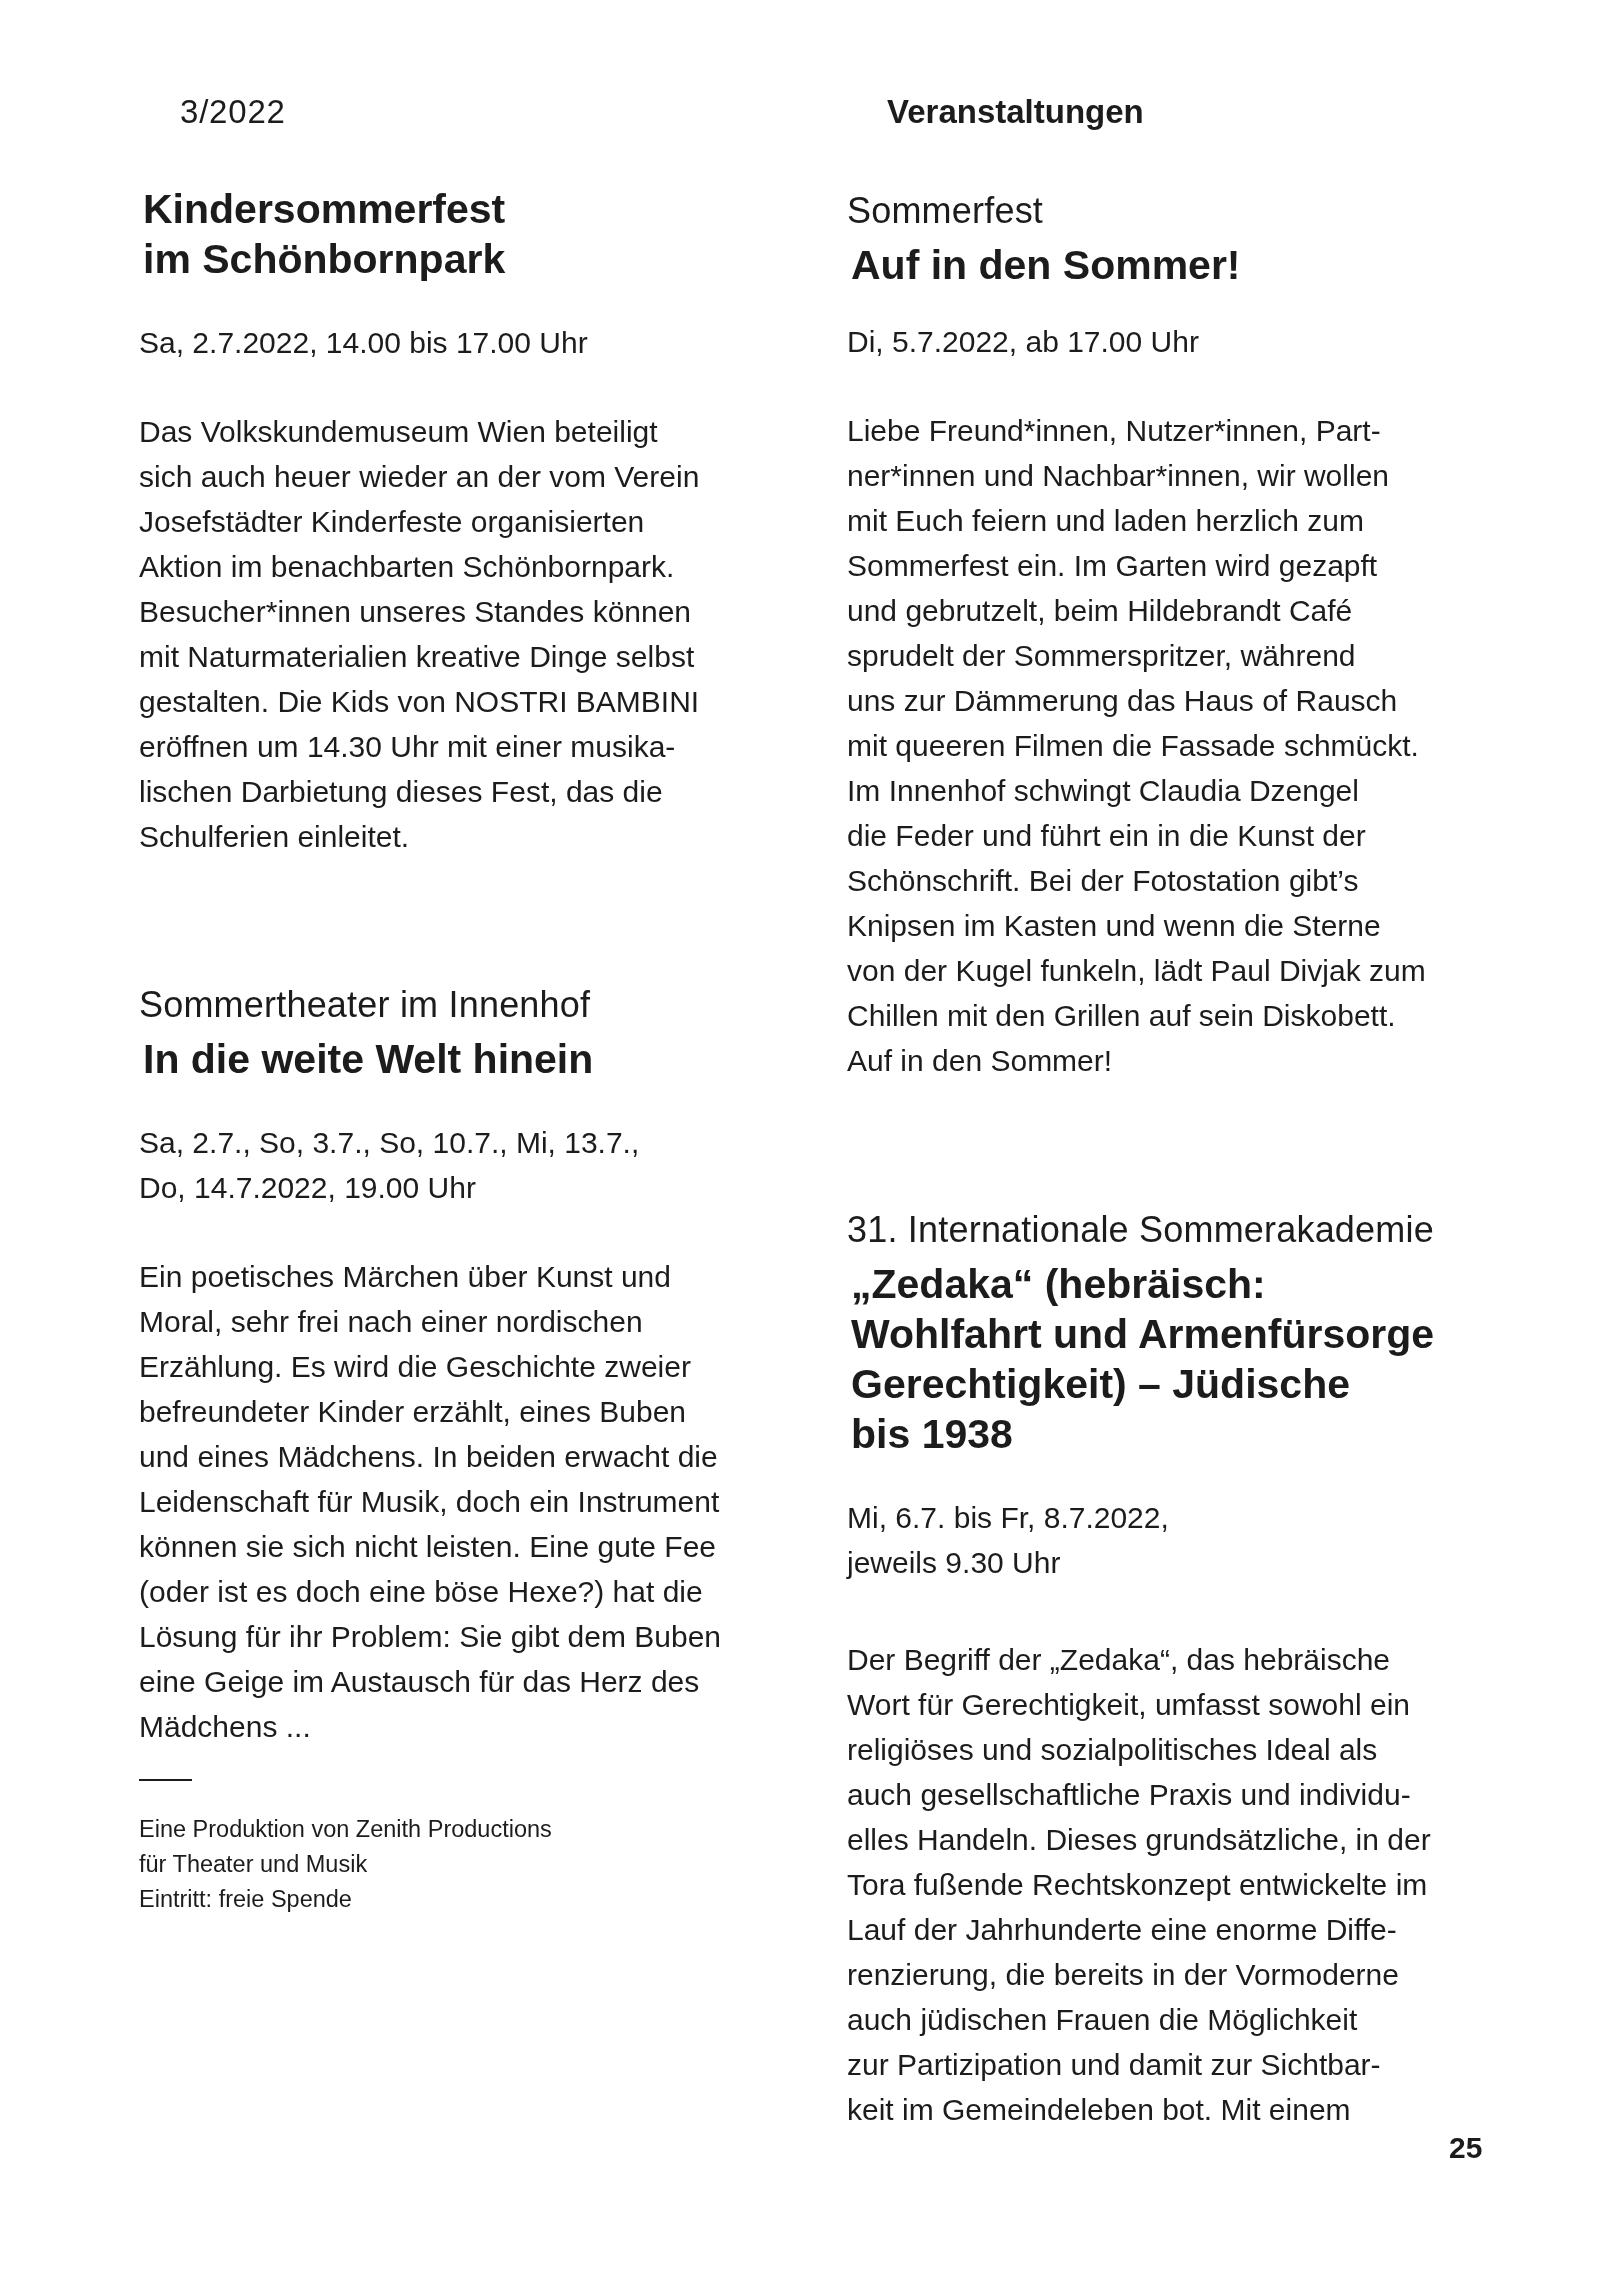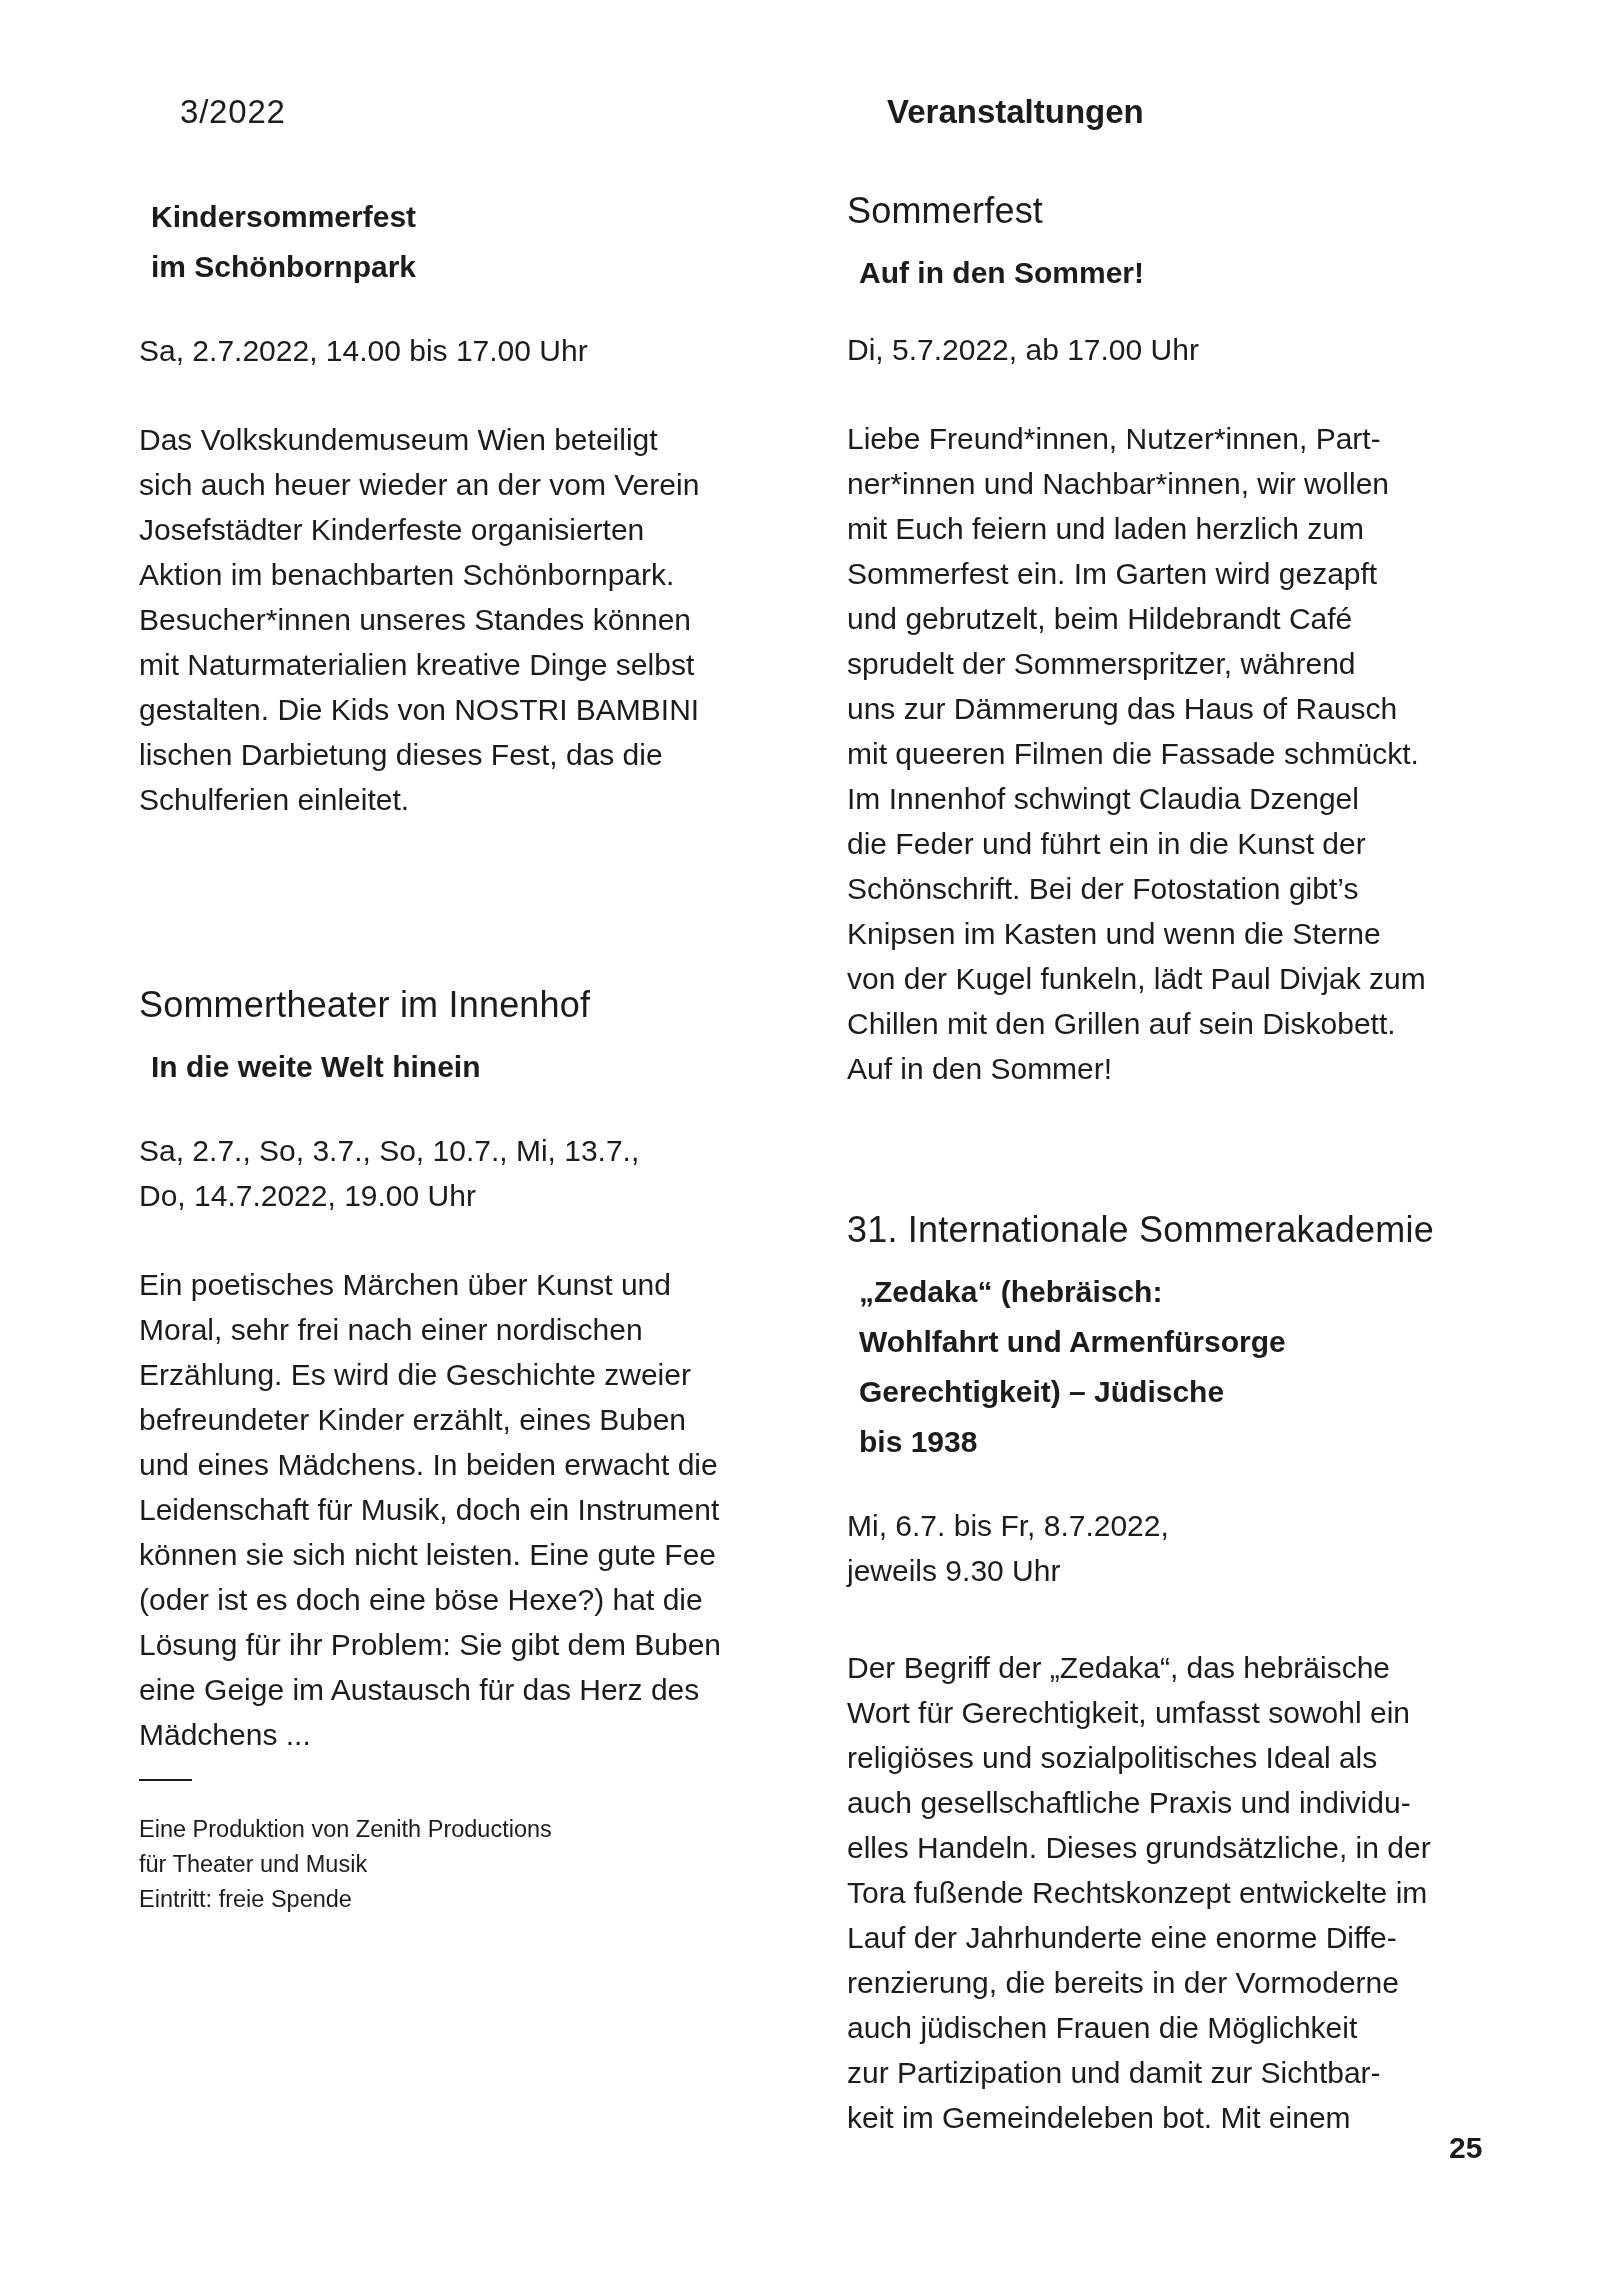--- a/index.html
+++ b/index.html
@@ -7,21 +7,21 @@
          color: #1c1c1c; font-family: "Liberation Sans", "DejaVu Sans", sans-serif; }
   .abs { position: absolute; }
   .hdr { font-size: 33px; line-height: 32px; top: 96px; }
   .hdr-issue { left: 180px; font-weight: 400; letter-spacing: 0.8px; }
   .hdr-section { left: 887px; font-weight: 700; }
   .col { position: absolute; width: 681px; }
   .col-left { left: 139px; top: 0; }
   .col-right { left: 847px; top: 0; }
   .block { position: absolute; left: 0; width: 697px; }
   .kicker { font-size: 36px; line-height: 50px; font-weight: 400; letter-spacing: 0.2px; margin: 0; }
-  .title { font-size: 30px; line-height: 50px; font-weight: 700; margin: 12px; }
+  .title { font-size: 41px; line-height: 50px; font-weight: 700; margin: 4px; }
   .title .ln, .kicker .ln, .meta .ln, .body .ln, .foot .ln { display: block; white-space: nowrap; }
   .meta { font-size: 30px; line-height: 45px; margin: 0; }
   .body { font-size: 30px; line-height: 45px; margin: 0; }
   .foot { font-size: 23.5px; line-height: 35px; margin: 0; }
   .rule { position: absolute; left: 0; width: 53px; height: 1.6px; background: #1c1c1c; }
   .pgno { left: 1449px; top: 2132px; font-size: 30px; font-weight: 700; line-height: 32px; }
 </style>
 </head>
 <body>
 
@@ -39,20 +39,21 @@
       <span class="ln">Sa, 2.7.2022, 14.00 bis 17.00 Uhr</span>
     </p>
     <div class="body" style="margin-top:44px;">
       <span class="ln">Das Volkskundemuseum Wien beteiligt</span>
       <span class="ln">sich auch heuer wieder an der vom Verein</span>
       <span class="ln">Josefstädter Kinderfeste organisierten</span>
       <span class="ln">Aktion im benachbarten Schönbornpark.</span>
       <span class="ln">Besucher*innen unseres Standes können</span>
       <span class="ln">mit Naturmaterialien kreative Dinge selbst</span>
       <span class="ln">gestalten. Die Kids von NOSTRI BAMBINI</span>
+      <span class="ln">eröffnen um 14.30 Uhr mit einer musika-</span>
       <span class="ln">lischen Darbietung dieses Fest, das die</span>
       <span class="ln">Schulferien einleitet.</span>
     </div>
   </div>
 
   <div class="block" style="top:980px;">
     <p class="kicker">
       <span class="ln">Sommertheater im Innenhof</span>
     </p>
     <h2 class="title">

